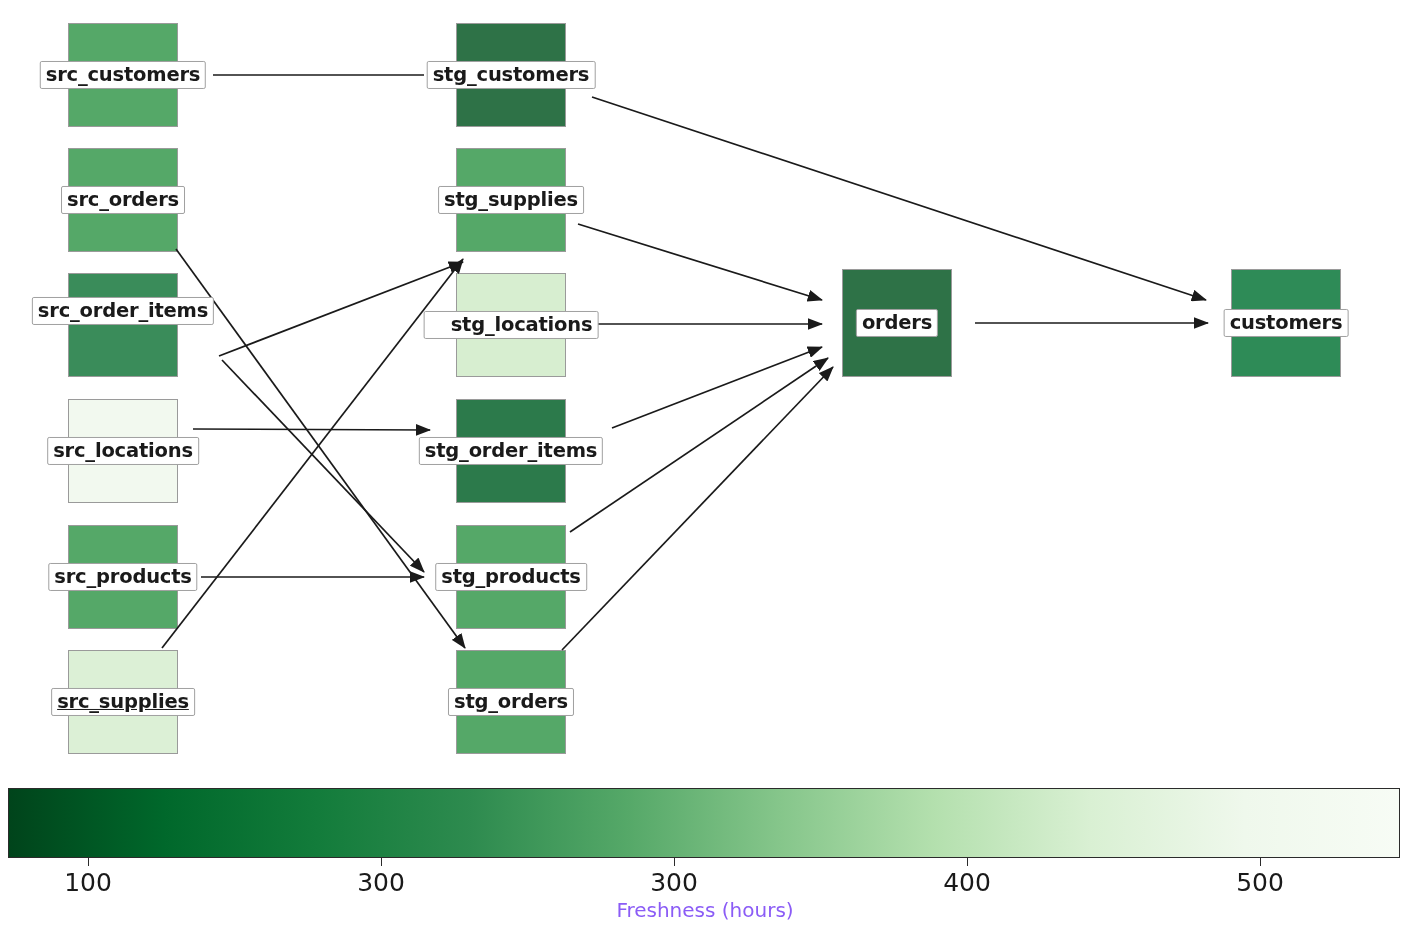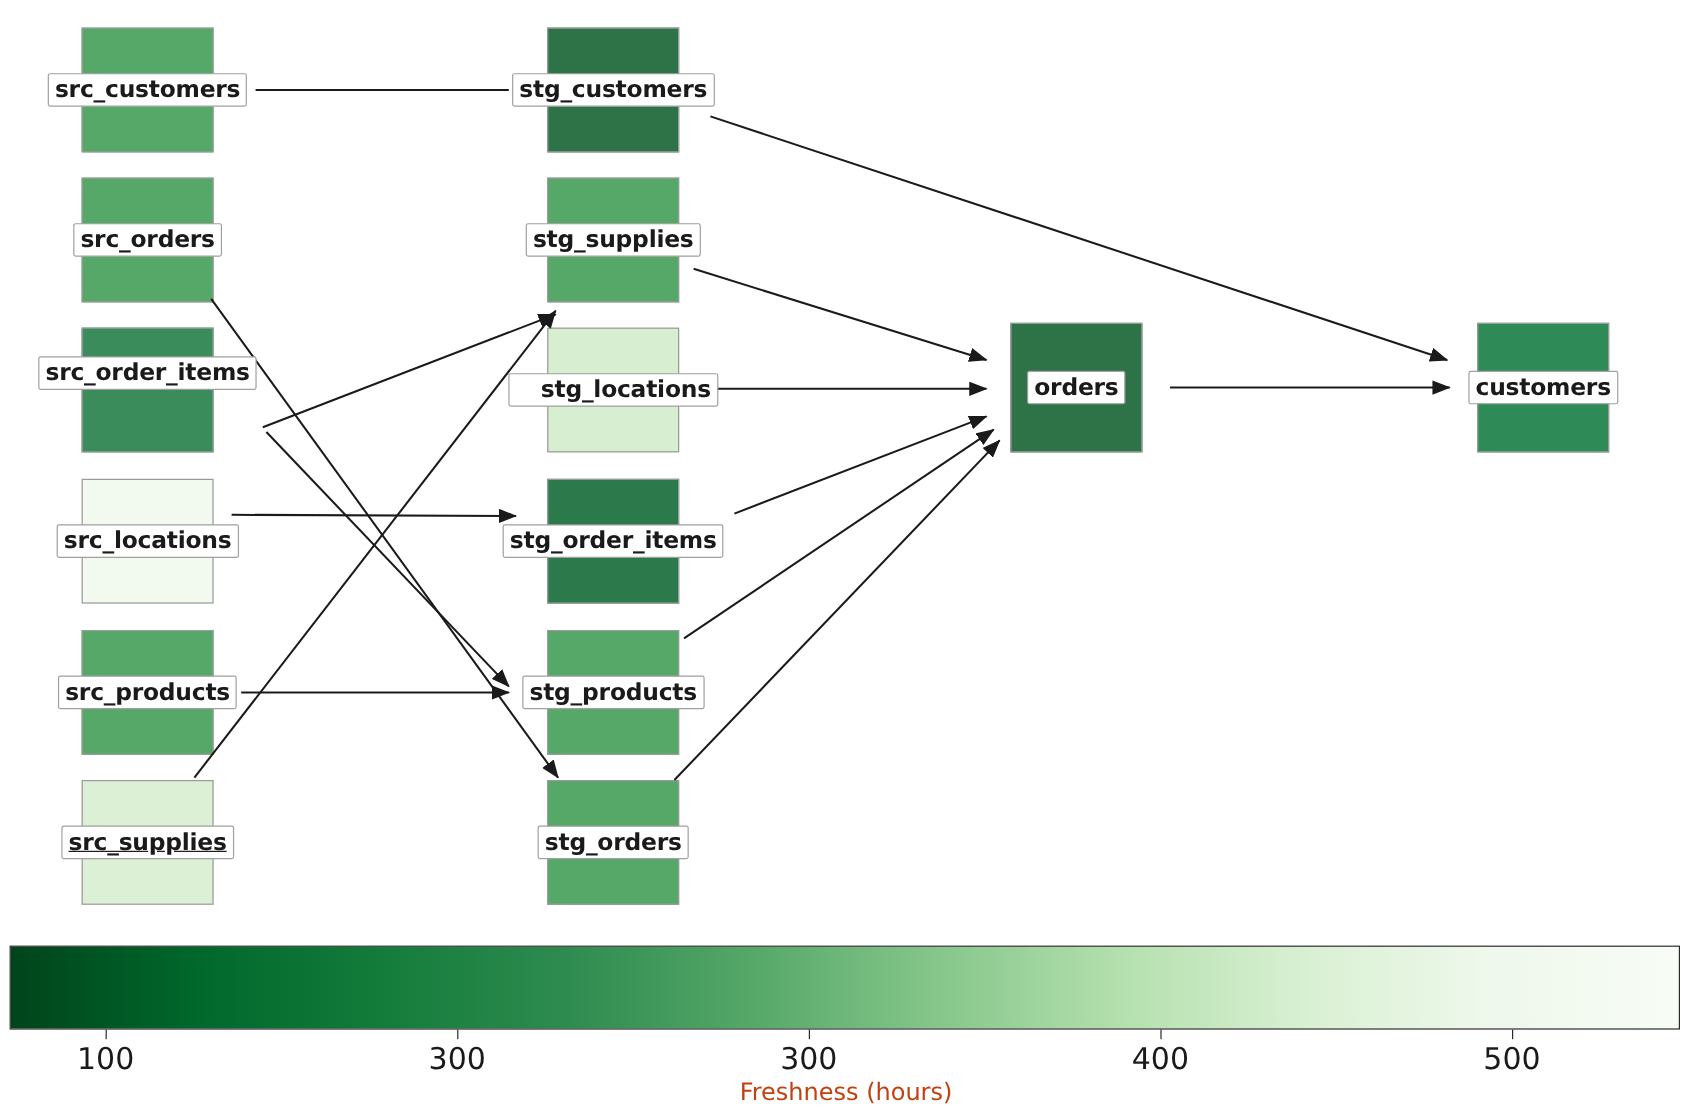--- a/index.html
+++ b/index.html
@@ -35,21 +35,21 @@
     box-sizing:border-box;
   }
   .cb-tick{position:absolute;width:1.4px;background:#2b2b2b;top:858px;height:8px;}
   .cb-ticklabel{
     position:absolute;top:868px;transform:translateX(-50%);
     font-size:25px;color:#1a1a1a;
     font-family:"DejaVu Sans","Liberation Sans",sans-serif;
   }
   #cb-title{
     position:absolute;top:898px;left:705px;transform:translateX(-50%);
-    font-size:20px;color:#c2410c;white-space:nowrap;
+    font-size:20px;color:#8b5cf6;white-space:nowrap;
   }
 </style>
 </head>
 <body>
 
 <div id="stage">
 
   <div id="node-rects">
       <div class="node-rect" style="left: 68px; top: 23px; width: 110px; height: 104px; background: rgb(85, 168, 104);"></div>
       <div class="node-rect" style="left: 68px; top: 148px; width: 110px; height: 104px; background: rgb(85, 168, 104);"></div>

